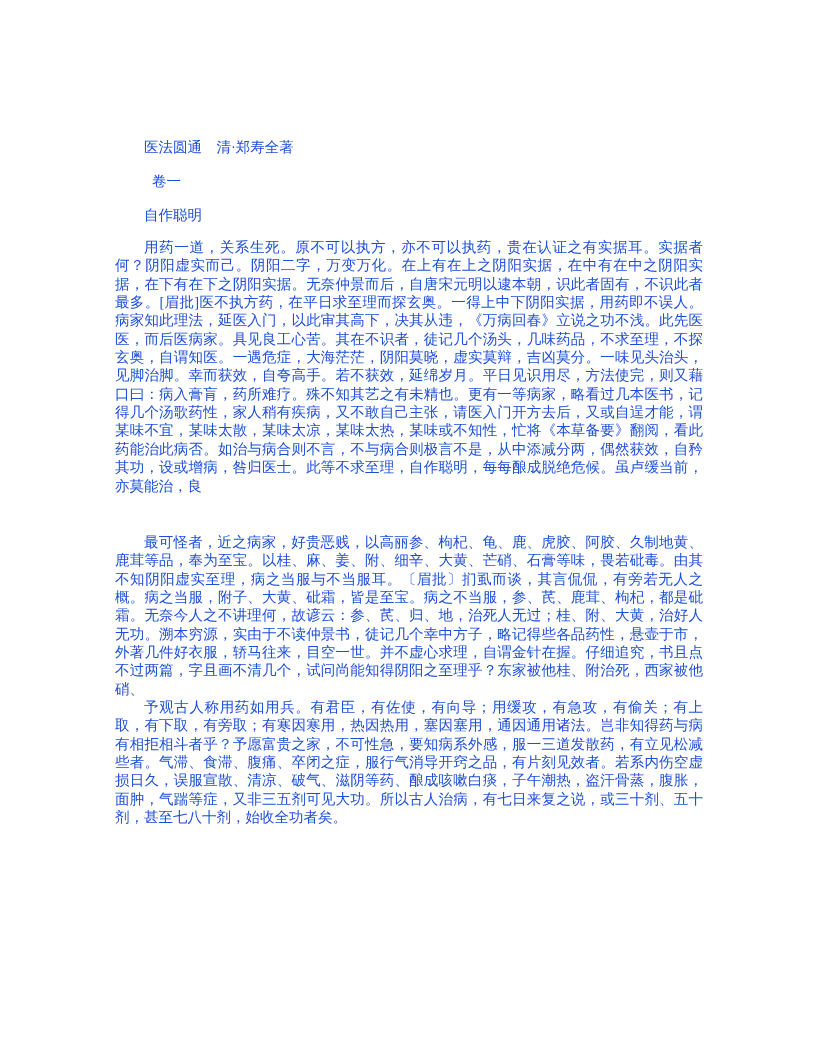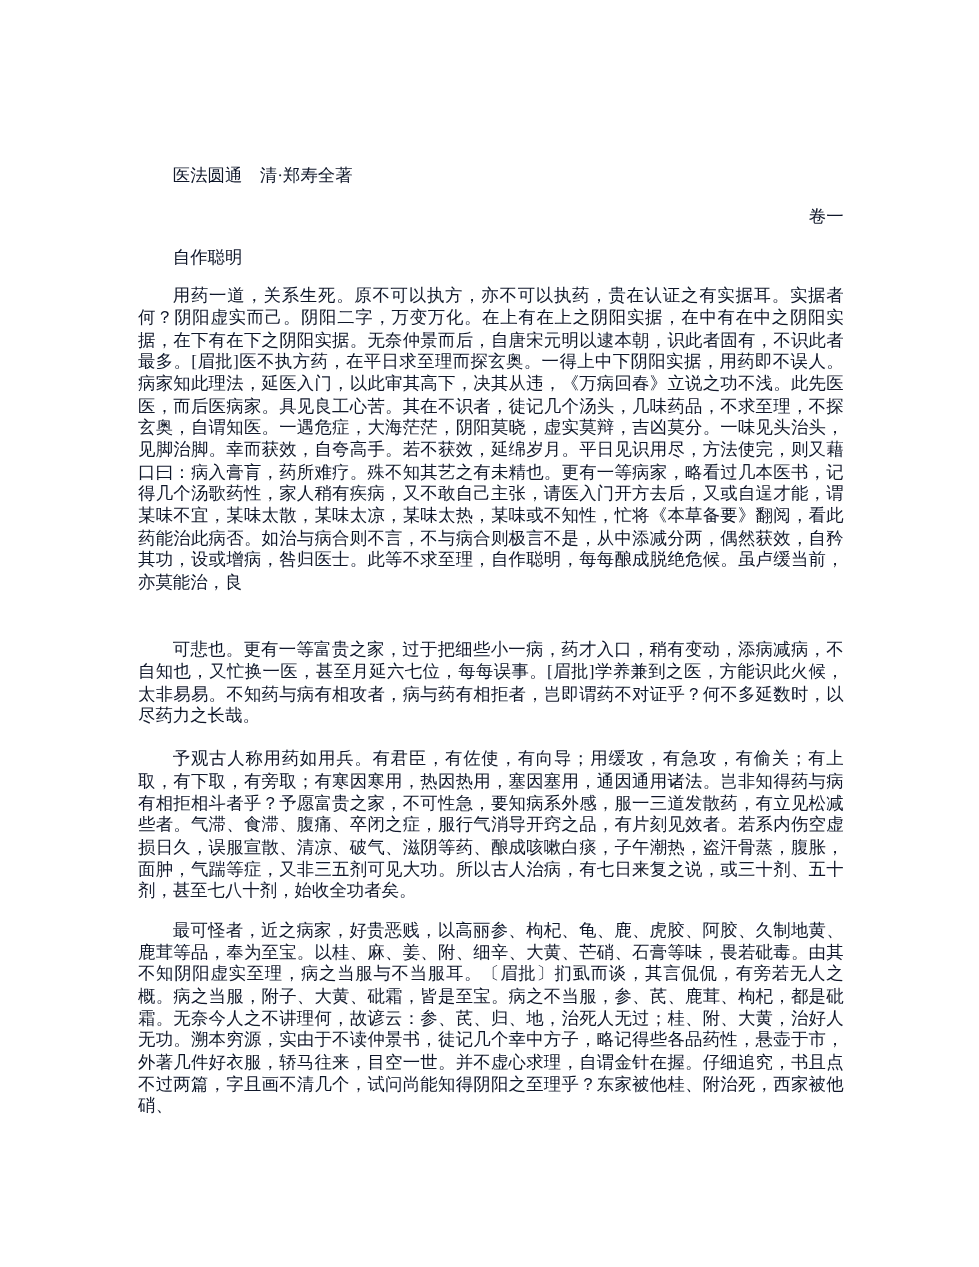--- a/index.html
+++ b/index.html
@@ -11,42 +11,42 @@
     width: 816px;
     height: 1056px;
     overflow: hidden;
   }
   .page {
     position: relative;
     width: 720px;
     height: 1056px;
     background: #ffffff;
     font-family: "Liberation Serif", "DejaVu Serif", serif;
-    color: #0f172a;
+    color: #1d4ed8;
   }
   .content {
     position: absolute;
     left: 115px;
     top: 138px;
     width: 588px;
     font-size: 14.5px;
     line-height: 18.35px;
     text-align: justify;
     text-justify: inter-ideograph;
     word-break: break-all;
   }
   .title-line {
     margin: 0 0 15px 0;
     text-indent: 2em;
     text-align: left;
   }
   .volume {
     margin: 16px 0 15px 0;
     text-indent: 2.55em;
-    text-align: right;
+    text-align: left;
   }
   .section {
     margin: 0 0 14px 0;
     text-indent: 2em;
     text-align: left;
   }
   .para {
     margin: 0;
     text-indent: 2em;
   }
@@ -57,17 +57,16 @@
 </style>
 </head>
 <body>
 
 <div class="page">
   <div class="content">
     <p class="title-line">医法圆通　清·郑寿全著</p>
     <p class="volume">卷一</p>
     <p class="section">自作聪明</p>
     <p class="para p1">用药一道，关系生死。原不可以执方，亦不可以执药，贵在认证之有实据耳。实据者何？阴阳虚实而己。阴阳二字，万变万化。在上有在上之阴阳实据，在中有在中之阴阳实据，在下有在下之阴阳实据。无奈仲景而后，自唐宋元明以逮本朝，识此者固有，不识此者最多。[眉批]医不执方药，在平日求至理而探玄奥。一得上中下阴阳实据，用药即不误人。病家知此理法，延医入门，以此审其高下，决其从违，《万病回春》立说之功不浅。此先医医，而后医病家。具见良工心苦。其在不识者，徒记几个汤头，几味药品，不求至理，不探玄奥，自谓知医。一遇危症，大海茫茫，阴阳莫晓，虚实莫辩，吉凶莫分。一味见头治头，见脚治脚。幸而获效，自夸高手。若不获效，延绵岁月。平日见识用尽，方法使完，则又藉口曰：病入膏肓，药所难疗。殊不知其艺之有未精也。更有一等病家，略看过几本医书，记得几个汤歌药性，家人稍有疾病，又不敢自己主张，请医入门开方去后，又或自逞才能，谓某味不宜，某味太散，某味太凉，某味太热，某味或不知性，忙将《本草备要》翻阅，看此药能治此病否。如治与病合则不言，不与病合则极言不是，从中添减分两，偶然获效，自矜其功，设或增病，咎归医士。此等不求至理，自作聪明，每每酿成脱绝危候。虽卢缓当前，亦莫能治，良</p>
-    <p class="para p2">可悲也。更有一等富贵之家，过于把细些小一病，药才入口，稍有变动，添病减病，不自知也，又忙换一医，甚至月延六七位，每每误事。[眉批]学养兼到之医，方能识此火候，太非易易。不知药与病有相攻者，病与药有相拒者，岂即谓药不对证乎？何不多延数时，以尽药力之长哉。</p>
+    <p class="para p4">最可怪者，近之病家，好贵恶贱，以高丽参、枸杞、龟、鹿、虎胶、阿胶、久制地黄、鹿茸等品，奉为至宝。以桂、麻、姜、附、细辛、大黄、芒硝、石膏等味，畏若砒毒。由其不知阴阳虚实至理，病之当服与不当服耳。〔眉批〕扪虱而谈，其言侃侃，有旁若无人之概。病之当服，附子、大黄、砒霜，皆是至宝。病之不当服，参、芪、鹿茸、枸杞，都是砒霜。无奈今人之不讲理何，故谚云：参、芪、归、地，治死人无过；桂、附、大黄，治好人无功。溯本穷源，实由于不读仲景书，徒记几个幸中方子，略记得些各品药性，悬壶于市，外著几件好衣服，轿马往来，目空一世。并不虚心求理，自谓金针在握。仔细追究，书且点不过两篇，字且画不清几个，试问尚能知得阴阳之至理乎？东家被他桂、附治死，西家被他硝、</p>
     <p class="para p3">予观古人称用药如用兵。有君臣，有佐使，有向导；用缓攻，有急攻，有偷关；有上取，有下取，有旁取；有寒因寒用，热因热用，塞因塞用，通因通用诸法。岂非知得药与病有相拒相斗者乎？予愿富贵之家，不可性急，要知病系外感，服一三道发散药，有立见松减些者。气滞、食滞、腹痛、卒闭之症，服行气消导开窍之品，有片刻见效者。若系内伤空虚损日久，误服宣散、清凉、破气、滋阴等药、酿成咳嗽白痰，子午潮热，盗汗骨蒸，腹胀，面肿，气踹等症，又非三五剂可见大功。所以古人治病，有七日来复之说，或三十剂、五十剂，甚至七八十剂，始收全功者矣。</p>
-    <p class="para p4">最可怪者，近之病家，好贵恶贱，以高丽参、枸杞、龟、鹿、虎胶、阿胶、久制地黄、鹿茸等品，奉为至宝。以桂、麻、姜、附、细辛、大黄、芒硝、石膏等味，畏若砒毒。由其不知阴阳虚实至理，病之当服与不当服耳。〔眉批〕扪虱而谈，其言侃侃，有旁若无人之概。病之当服，附子、大黄、砒霜，皆是至宝。病之不当服，参、芪、鹿茸、枸杞，都是砒霜。无奈今人之不讲理何，故谚云：参、芪、归、地，治死人无过；桂、附、大黄，治好人无功。溯本穷源，实由于不读仲景书，徒记几个幸中方子，略记得些各品药性，悬壶于市，外著几件好衣服，轿马往来，目空一世。并不虚心求理，自谓金针在握。仔细追究，书且点不过两篇，字且画不清几个，试问尚能知得阴阳之至理乎？东家被他桂、附治死，西家被他硝、</p>
   </div>
 </div>
 
 </body></html>

